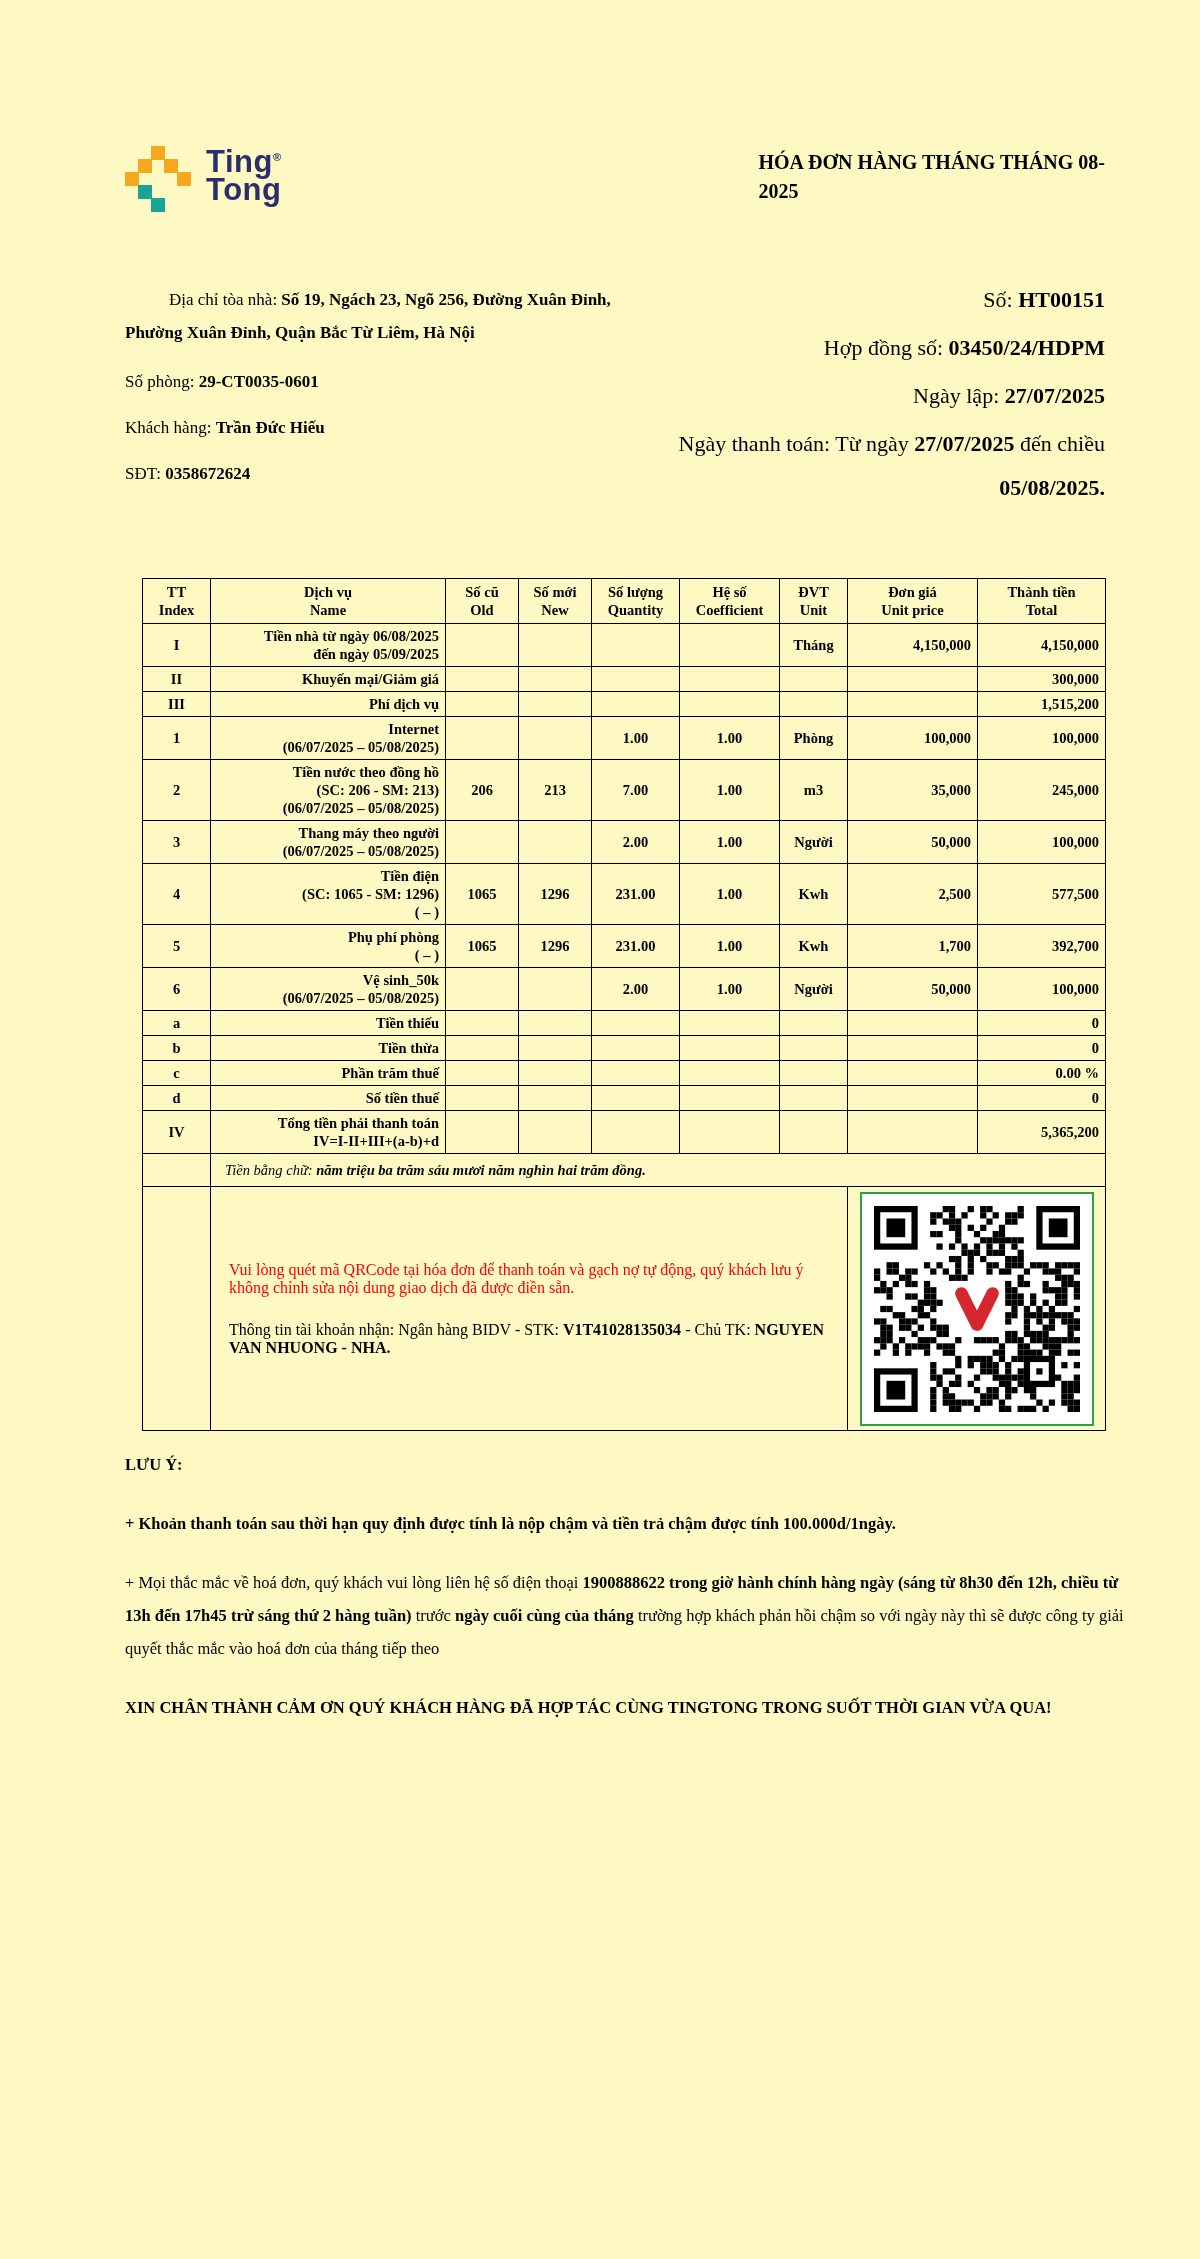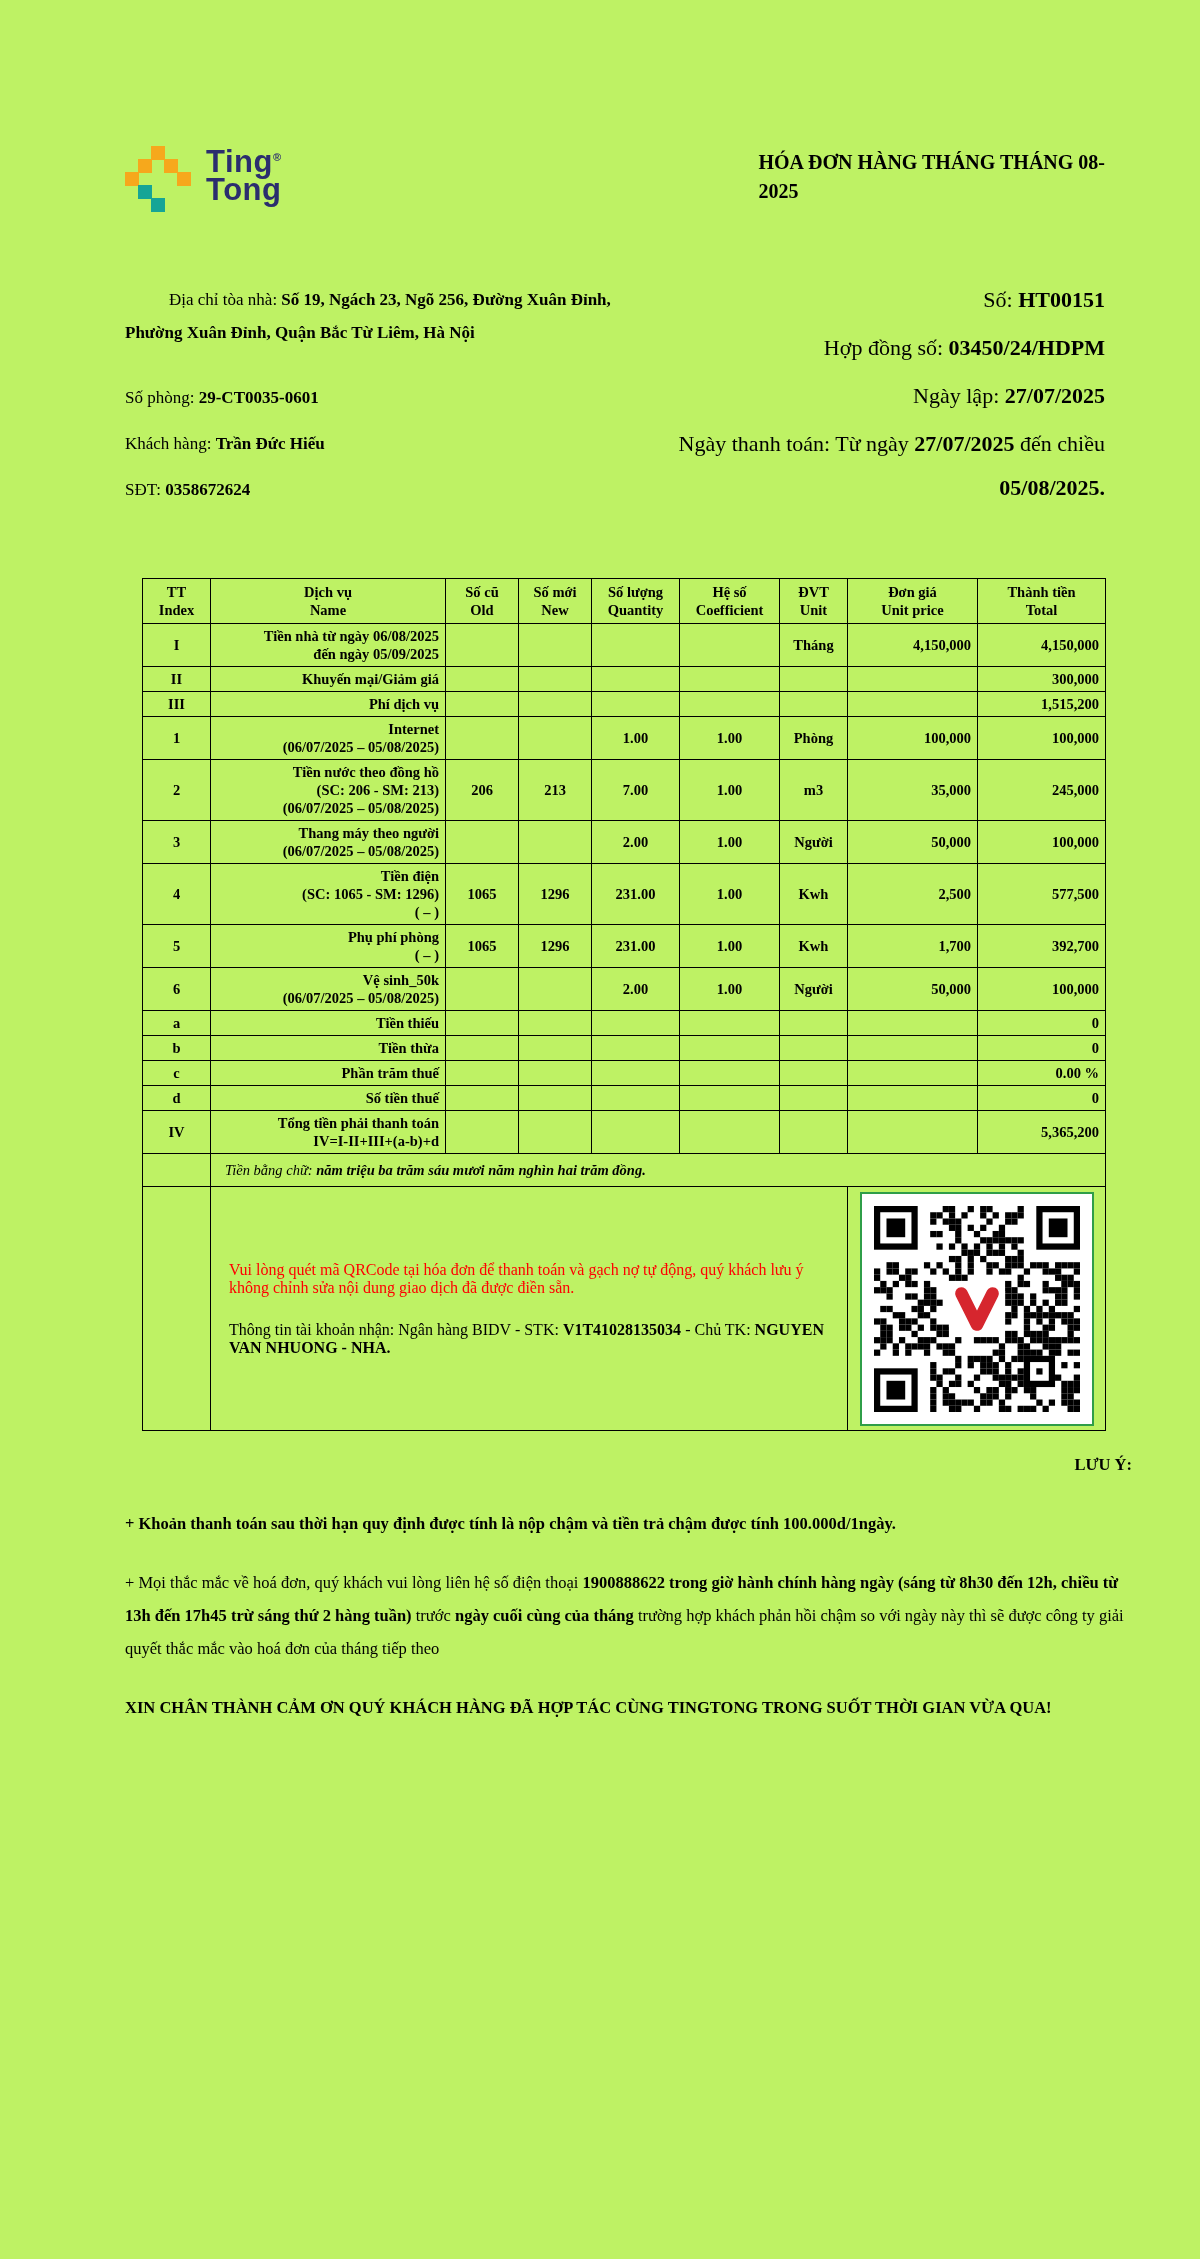--- a/index.html
+++ b/index.html
@@ -1,17 +1,17 @@
 <!DOCTYPE html>
 <html lang="vi" style="--brand-yellow: #F6A81C; --brand-teal: #16A596; --brand-navy: #2B2E6E; --alert-red: #FF0000; --qr-border-green: #2F9E48; --qr-logo-red: #D6262E;"><head>
 <meta charset="utf-8">
 <style>
   html,body{margin:0;padding:0;background:#fff;}
   .page{
-    position:relative;width:1200px;height:2259px;background:#bef264;overflow:hidden;
+    position:relative;width:1200px;height:2259px;background:#fef9c3;overflow:hidden;
     font-family:"Liberation Serif", serif;color:#000;
   }
   .b{font-weight:bold;}
 
   
   .top{position:absolute;left:125px;right:95px;top:146px;display:flex;justify-content:space-between;align-items:flex-start;}
   .logo{display:flex;align-items:flex-start;gap:16px;}
   .logo-icon{position:relative;width:65px;height:66px;}
   .logo-icon .px{position:absolute;width:14px;height:14px;}
   .px-y{background:var(--brand-yellow,#F6A81C);}
@@ -25,21 +25,21 @@
   .logo-text sup{font-size:11px;vertical-align:super;line-height:0;}
   .invoice-title{font-weight:bold;font-size:20px;line-height:29px;text-align:left;margin-top:2px;}
 
   
   .info{position:absolute;left:125px;right:95px;top:283px;display:flex;justify-content:space-between;}
   .info-left{width:540px;font-size:17px;}
   .info-right{width:430px;font-size:22px;text-align:right;}
   .info-line{line-height:33px;}
   .info-left .info-line{margin-bottom:13px;}
   .info-left .addr1{margin-bottom:0;margin-left:44px;}
-  .info-left .addr2{margin-bottom:32px;}
+  .info-left .addr2{margin-bottom:16px;}
   .info-right .info-line{margin-bottom:15px;}
   .info-right .pay2{margin-top:-4px;font-family:Liberation Serif, serif;}
 
   
   table.inv{position:absolute;left:142px;top:578px;width:963px;border-collapse:collapse;table-layout:fixed;font-size:14.5px;font-weight:bold;}
   table.inv th, table.inv td{border:1px solid #000;padding:3px 6px;line-height:18px;vertical-align:middle;overflow:hidden;}
   table.inv thead th{text-align:center;padding:4px 2px;}
   td.c-idx{text-align:center;}
   td.c-name{text-align:right;vertical-align:top;}
   td.c-old, td.c-new, td.c-qty, td.c-coeff, td.c-unit{text-align:center;}
@@ -50,21 +50,21 @@
   tr.qr-row{height:244px;}
   .qr-text-cell{font-weight:normal;font-size:16px;padding:21px 18px !important;line-height:26px;}
   .red-note{color:var(--alert-red,#FF0000);margin:0 0 24px 0;}
   .account{margin:0;}
   .qr-cell{padding:4px !important;}
   .qr-box{margin:0 auto;width:206px;border:2px solid var(--qr-border-green,#2F9E48);background:#fff;padding:12px;}
   .qr-box svg{display:block;}
 
   
   .notes{position:absolute;left:125px;top:1448px;width:1007px;font-size:16.5px;line-height:33px;}
-  .notes-heading{font-weight:bold;margin-bottom:26px;text-align:right;}
+  .notes-heading{font-weight:bold;margin-bottom:26px;}
   .note-p{margin:0 0 26px 0;}
   .thanks{margin:0;}
 </style>
 </head>
 <body>
 
 <div class="page">
 
   <div class="top">
     <div class="logo">

